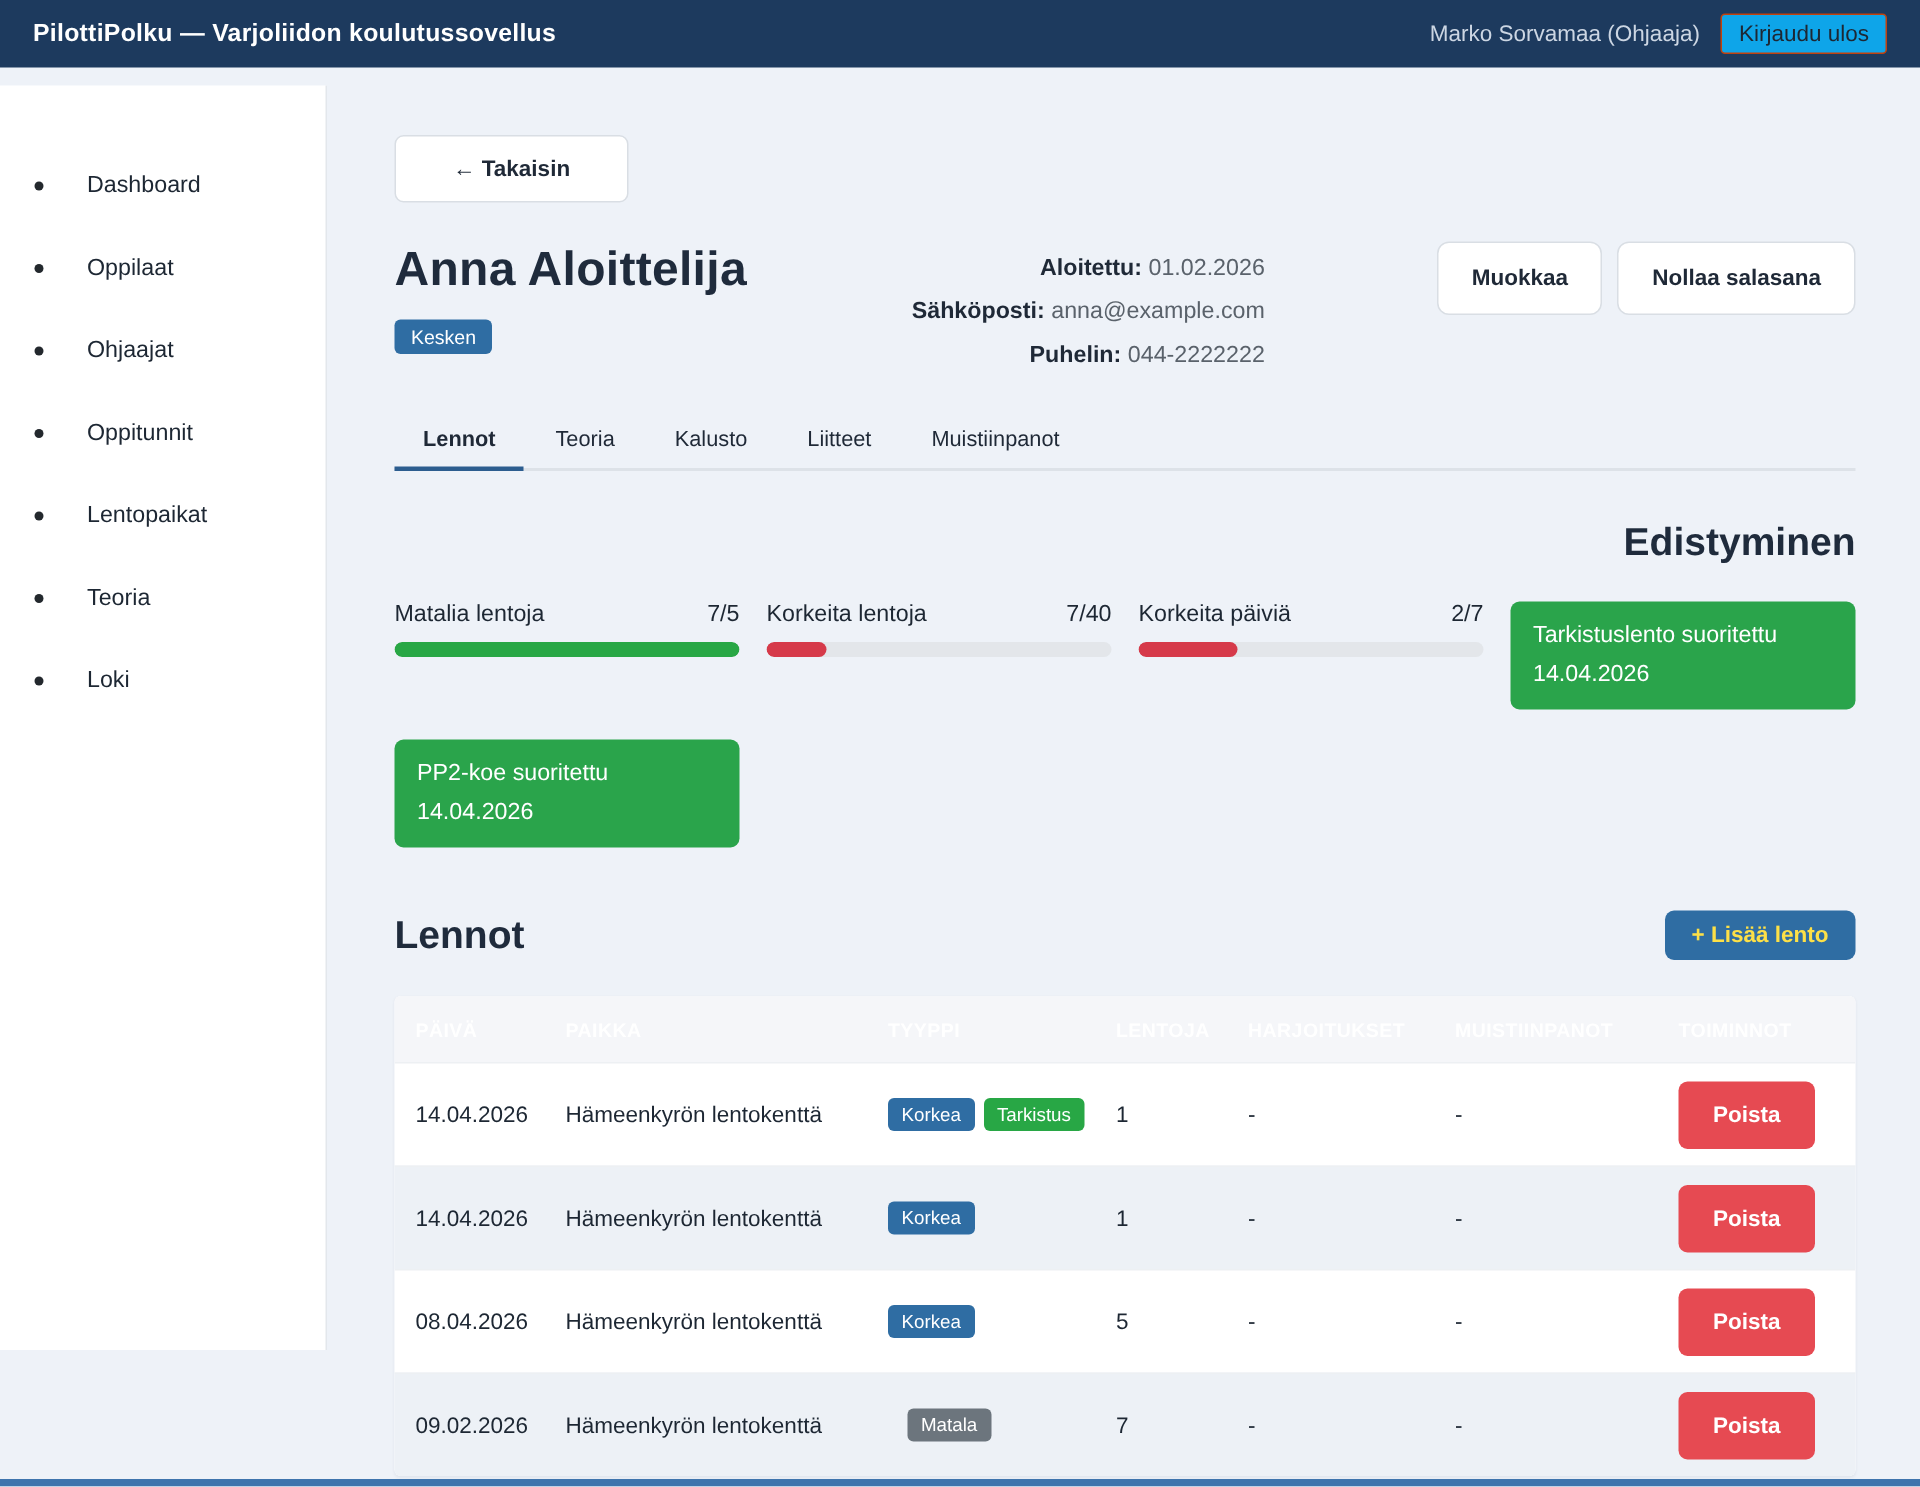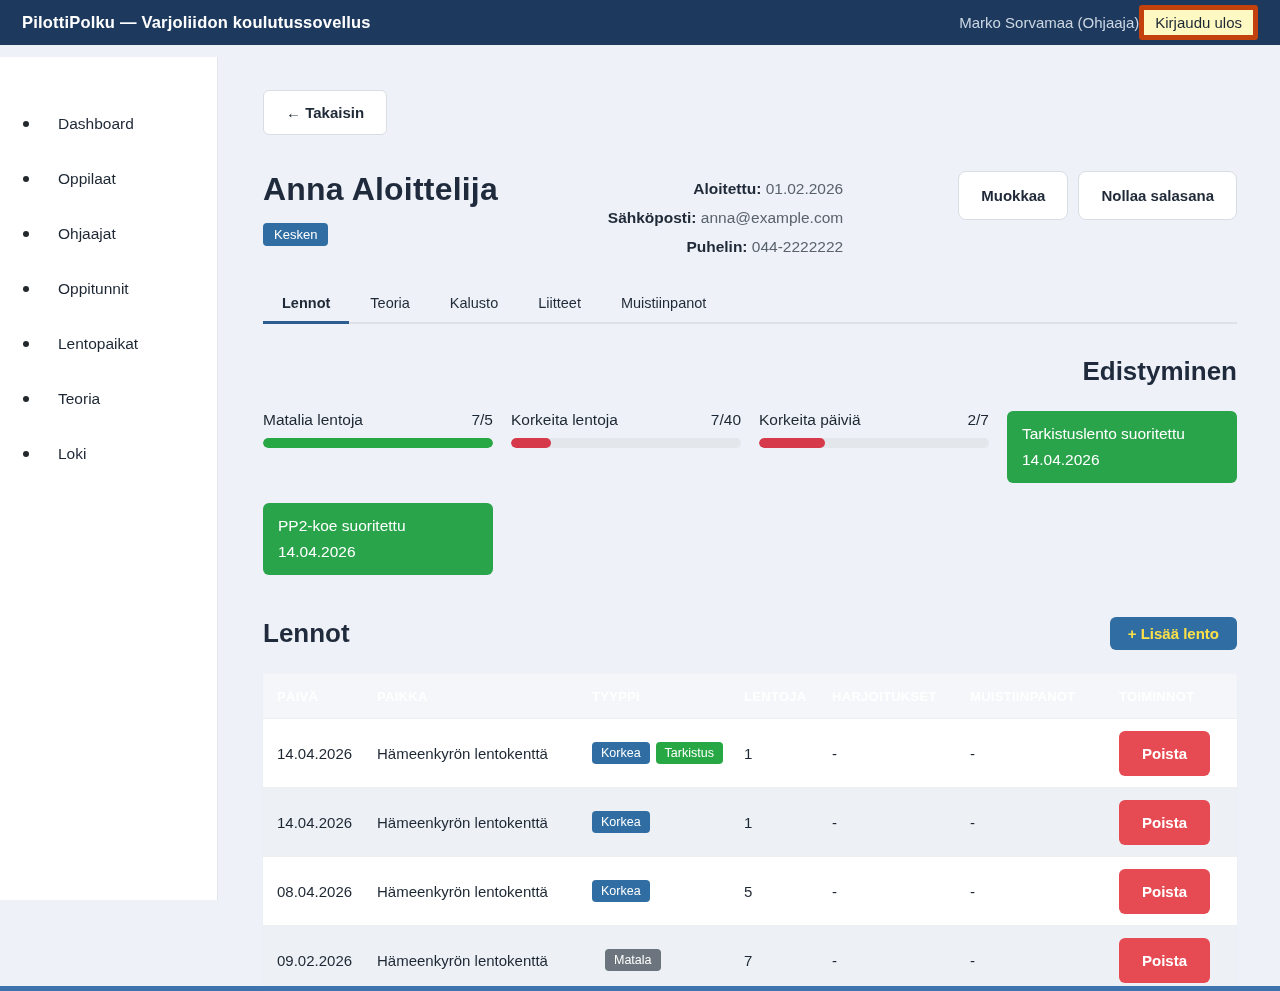--- a/index.html
+++ b/index.html
@@ -10,24 +10,24 @@
     background:#eef2f8; color:#1d2733;
   }
 
   
   .topbar {
     height:45px; background:#1d3a5e; color:#fff;
     display:flex; align-items:center; justify-content:space-between;
     padding:0 22px;
   }
   .topbar-title { font-size:16.5px; font-weight:600; letter-spacing:.2px; }
-  .topbar-right { display:flex; align-items:center; }
+  .topbar-right { display:flex; align-items:center; gap:14px; }
   .topbar-user { color:#ccd6e3; font-size:15px; }
   .logout-btn {
-    background:#fef9c3; color:#1d2733; border:5px solid #c2410c;
+    background:#0ea5e9; color:#1d2733; border:1px solid #c2410c;
     border-radius:3px; font-size:15px; padding:4px 11px; cursor:pointer;
     font-family:inherit;
   }
 
   
   .sidebar {
     position:absolute; left:0; top:57px; width:218px; height:843px;
     background:#fff; border-right:1px solid #e3e7ec; padding-top:58px;
   }
   .sidebar ul { list-style:none; margin:0; padding:0; }
@@ -35,22 +35,22 @@
     display:flex; align-items:center; margin-bottom:37px;
     font-size:15.5px; color:#1d2733; cursor:pointer;
   }
   .dot { width:6px; height:6px; border-radius:50%; background:#23282d; margin-left:23px; margin-right:29px; flex:0 0 auto; }
 
   
   .main { margin-left:218px; padding:45px 43px 0 45px; }
 
   .back-btn {
     display:inline-block; background:#fff; border:1px solid #d9dee4; border-radius:6px;
-    padding:13px 22px; font-weight:700; font-size:15px; color:#1f2937;
-    margin-bottom:36px; cursor:pointer; font-family:inherit;
+    padding:13px 38px; font-weight:700; font-size:15px; color:#1f2937;
+    margin-bottom:26px; cursor:pointer; font-family:inherit;
   }
 
   .profile-header { display:flex; align-items:flex-start; }
   .name-block { flex:1; }
   .student-name { margin:0; font-size:32px; font-weight:800; color:#1f2b3c; letter-spacing:.2px; }
   .status-badge {
     display:inline-block; margin-top:15px; background:#2f6da3; color:#fff;
     font-size:13px; padding:4px 11px; border-radius:4px;
   }
   .info-block { text-align:right; font-size:15.5px; line-height:29px; margin-top:3px; margin-right:115px; }

